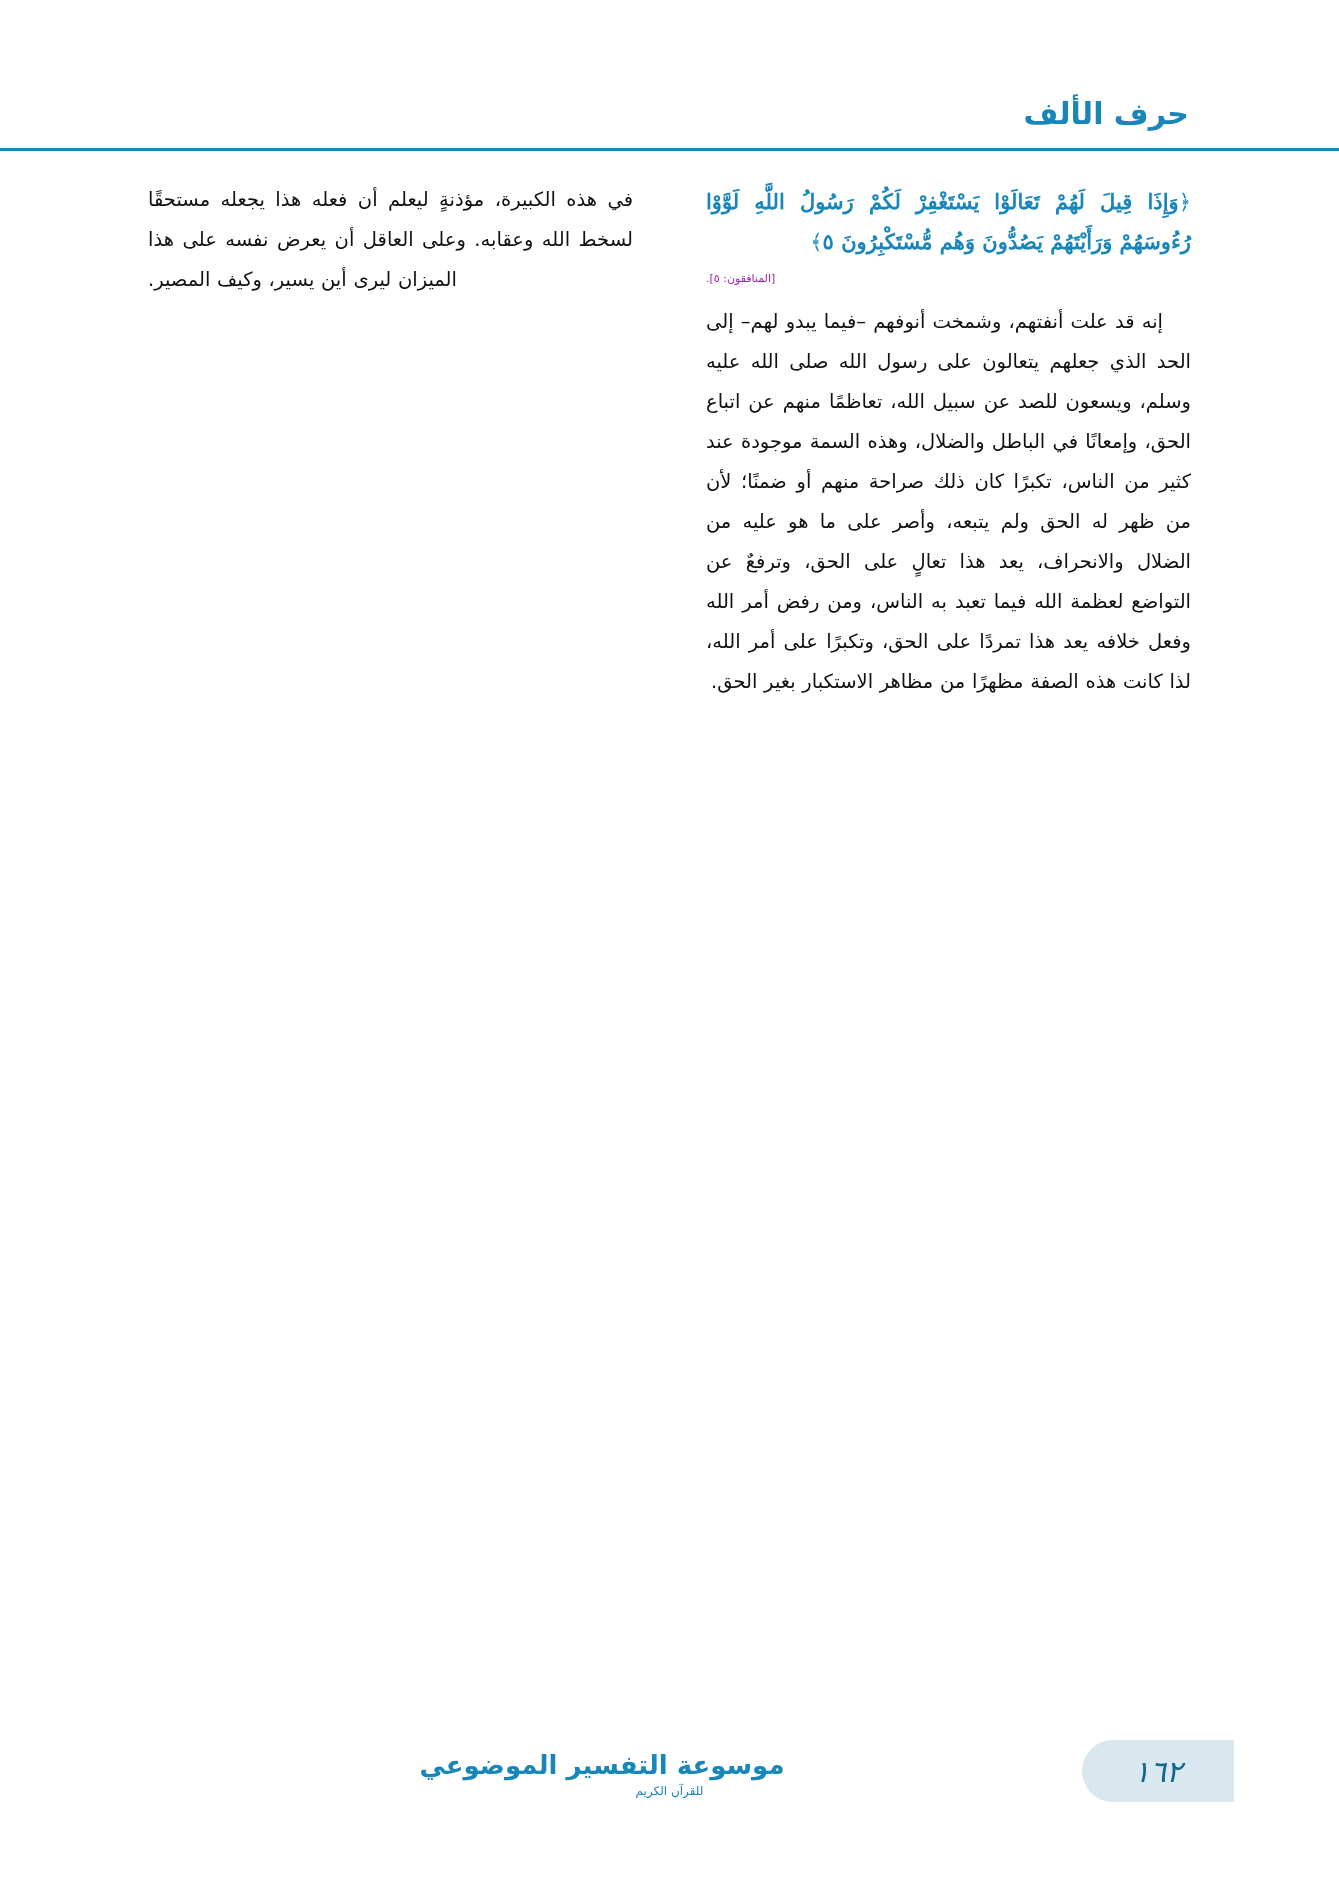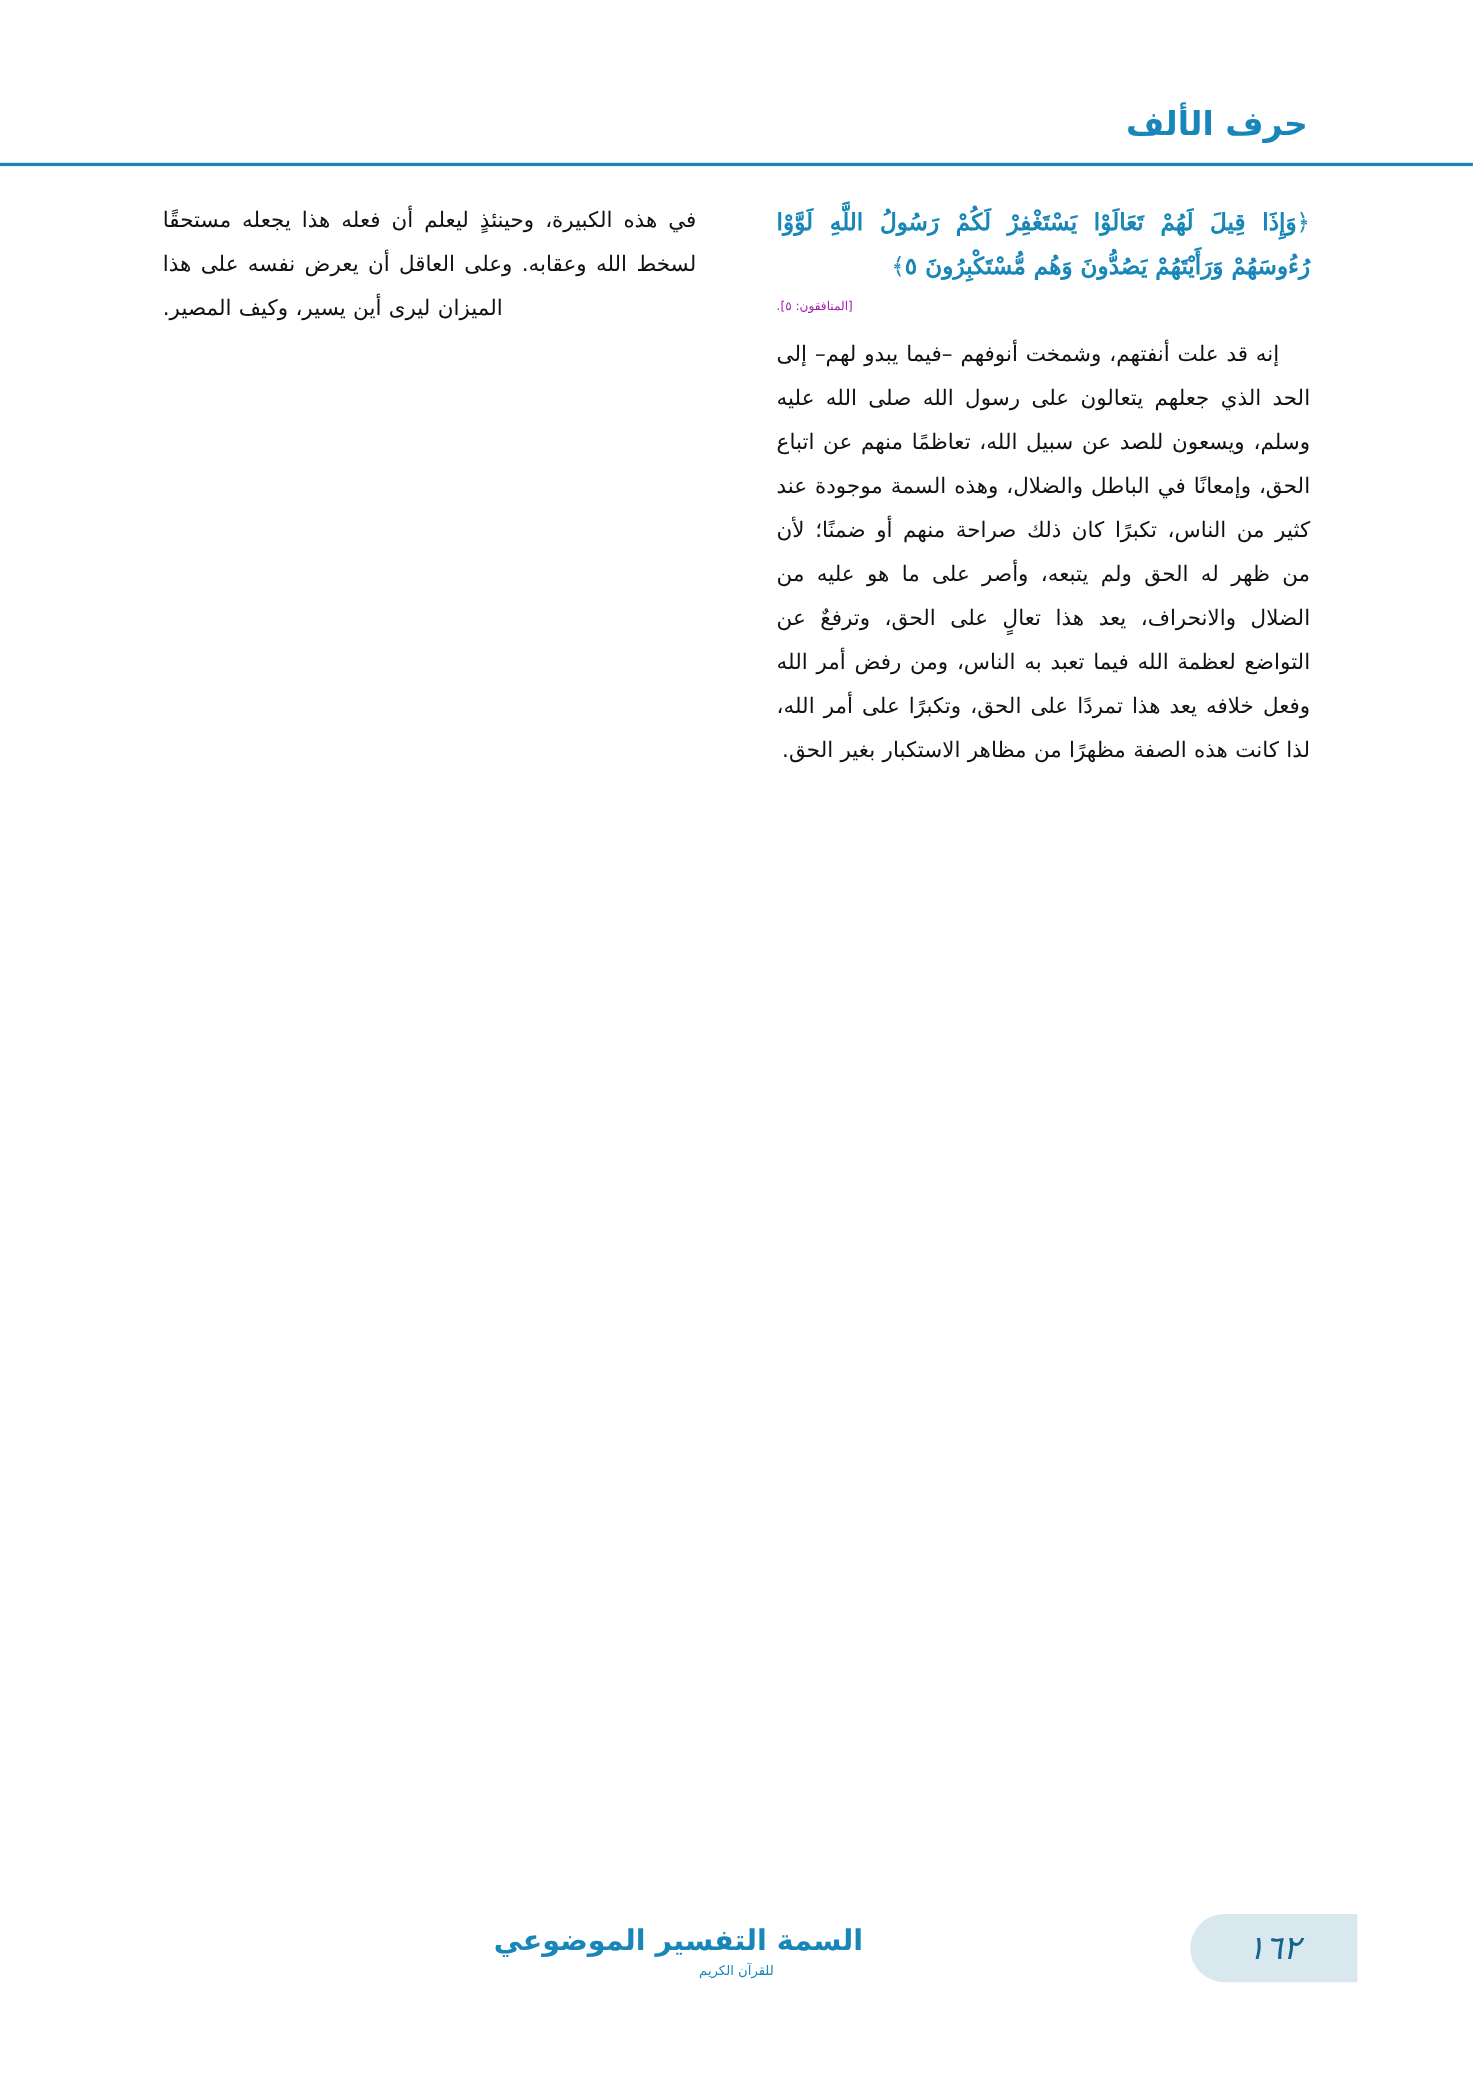--- a/index.html
+++ b/index.html
@@ -197,26 +197,26 @@
         <span>٥</span><span class="brace">﴾</span>
       </div>
       <div class="verse-end">
         <span class="verse-ref">[المنافقون: ٥].</span>
       </div>
 
       <p class="indent">إنه قد علت أنفتهم، وشمخت أنوفهم –فيما يبدو لهم– إلى الحد الذي جعلهم يتعالون على رسول الله صلى الله عليه وسلم، ويسعون للصد عن سبيل الله، تعاظمًا منهم عن اتباع الحق، وإمعانًا في الباطل والضلال، وهذه السمة موجودة عند كثير من الناس، تكبرًا كان ذلك صراحة منهم أو ضمنًا؛ لأن من ظهر له الحق ولم يتبعه، وأصر على ما هو عليه من الضلال والانحراف، يعد هذا تعالٍ على الحق، وترفعٌ عن التواضع لعظمة الله فيما تعبد به الناس، ومن رفض أمر الله وفعل خلافه يعد هذا تمردًا على الحق، وتكبرًا على أمر الله، لذا كانت هذه الصفة مظهرًا من مظاهر الاستكبار بغير الحق.</p>
     </div>
 
     <div class="col col-left">
-      <p class="last-center">في هذه الكبيرة، وحينئذٍ ليعلم أن فعله هذا يجعله مستحقًا لسخط الله وعقابه. وعلى العاقل أن يعرض نفسه على هذا الميزان ليرى أين يسير، وكيف المصير.</p>
+      <p class="last-center">في هذه الكبيرة، مؤذنةٍ ليعلم أن فعله هذا يجعله مستحقًا لسخط الله وعقابه. وعلى العاقل أن يعرض نفسه على هذا الميزان ليرى أين يسير، وكيف المصير.</p>
     </div>
 
   </div>
 
   <div class="footer">
     <div class="logo">
-      <div class="logo-main">السمة التفسير الموضوعي</div>
+      <div class="logo-main">موسوعة التفسير الموضوعي</div>
       <div class="logo-sub">للقرآن الكريم</div>
     </div>
     <div class="page-number">١٦٢</div>
   </div>
 
 </div>
 
 </body></html>

